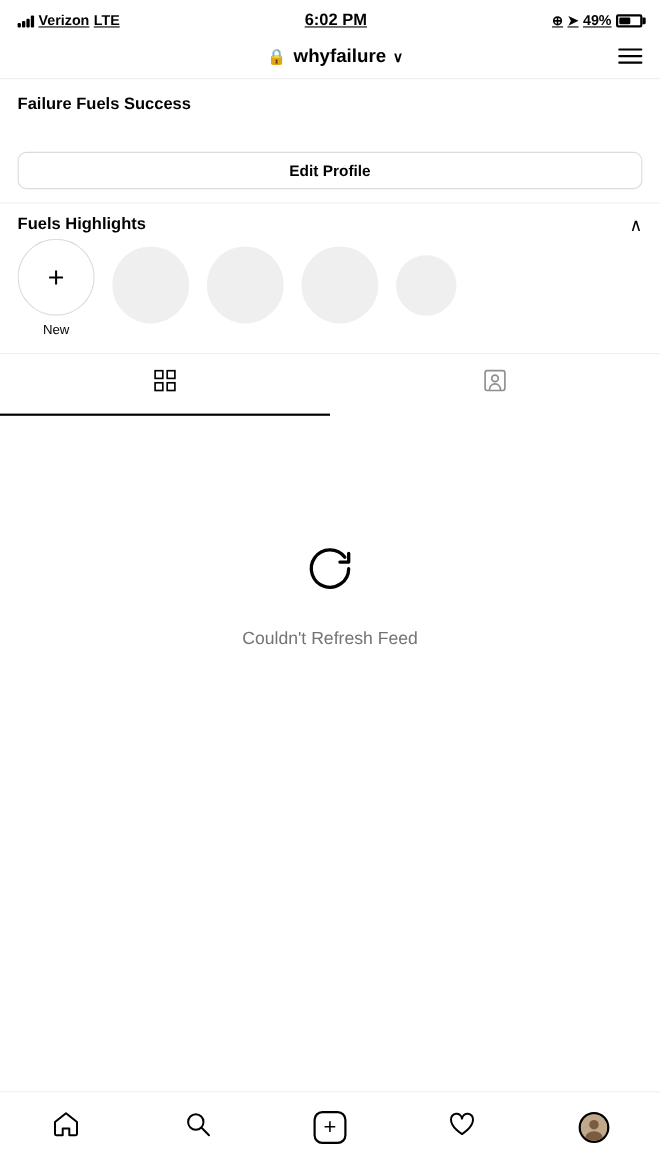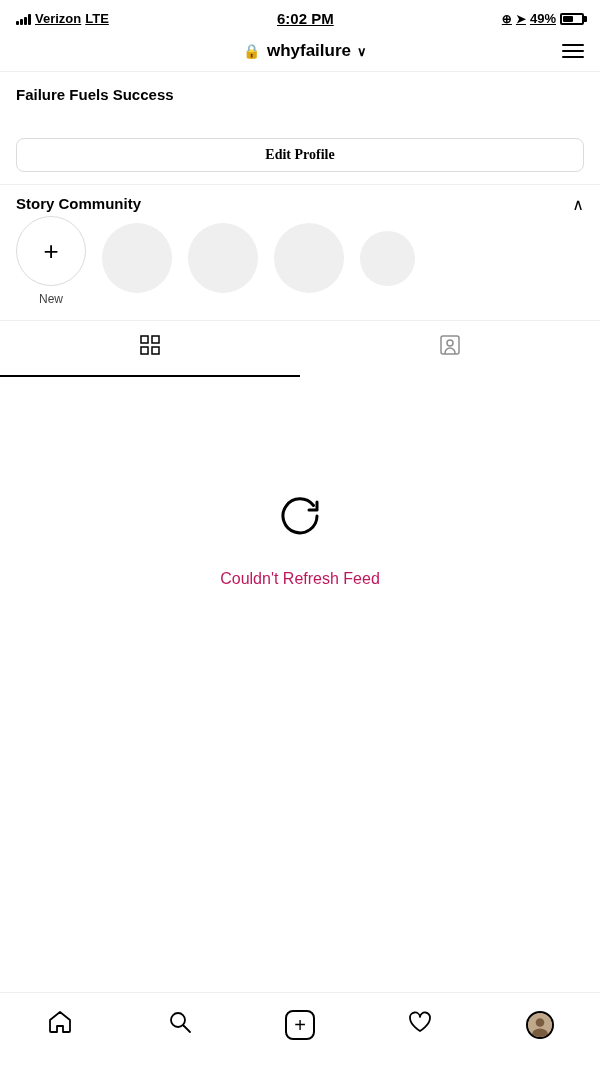--- a/index.html
+++ b/index.html
@@ -135,21 +135,20 @@
       margin: 6px 16px 12px;
       padding: 8px;
       border: 1.5px solid #dbdbdb;
       border-radius: 8px;
       background: #fff;
       font-size: 14px;
       font-weight: 700;
       text-align: center;
       cursor: pointer;
       color: #000;
-      font-family: Liberation Serif, serif;
     }
 
     
     .highlights-section {
       padding: 10px 16px 0;
       border-top: 1px solid #efefef;
     }
     .highlights-header {
       display: flex;
       justify-content: space-between;
@@ -198,21 +197,21 @@
       background: #fff;
     }
     .highlight-circle .plus {
       font-size: 26px;
       font-weight: 300;
       color: #000;
       line-height: 1;
     }
     .highlight-label {
       font-size: 12px;
-      color: #404040;
+      color: #000000;
     }
 
     
     .tabs-row {
       display: flex;
       border-top: 1px solid #efefef;
     }
     .tab-item {
       flex: 1;
       display: flex;
@@ -242,21 +241,21 @@
     }
     .refresh-icon-container {
       margin-bottom: 20px;
     }
     .refresh-icon-svg {
       width: 60px;
       height: 60px;
     }
     .refresh-text {
       font-size: 16px;
-      color: #be185d;
+      color: #737373;
     }
 
     
     .bottom-nav {
       position: fixed;
       bottom: 0;
       left: 0;
       width: 600px;
       display: flex;
       justify-content: space-around;
@@ -344,21 +343,21 @@
 </div>
 
 <div class="profile-info">
   <div class="profile-name">Failure Fuels Success</div>
 </div>
 
 <button class="edit-profile-btn">Edit Profile</button>
 
 <div class="highlights-section">
   <div class="highlights-header">
-    <span class="highlights-title">Story Community</span>
+    <span class="highlights-title">Fuels Highlights</span>
     <span class="highlights-collapse">∧</span>
   </div>
   <div class="highlights-row">
 
     <div class="highlight-item">
       <div class="highlight-circle new-btn">
         <span class="plus">+</span>
       </div>
       <span class="highlight-label">New</span>
     </div>

